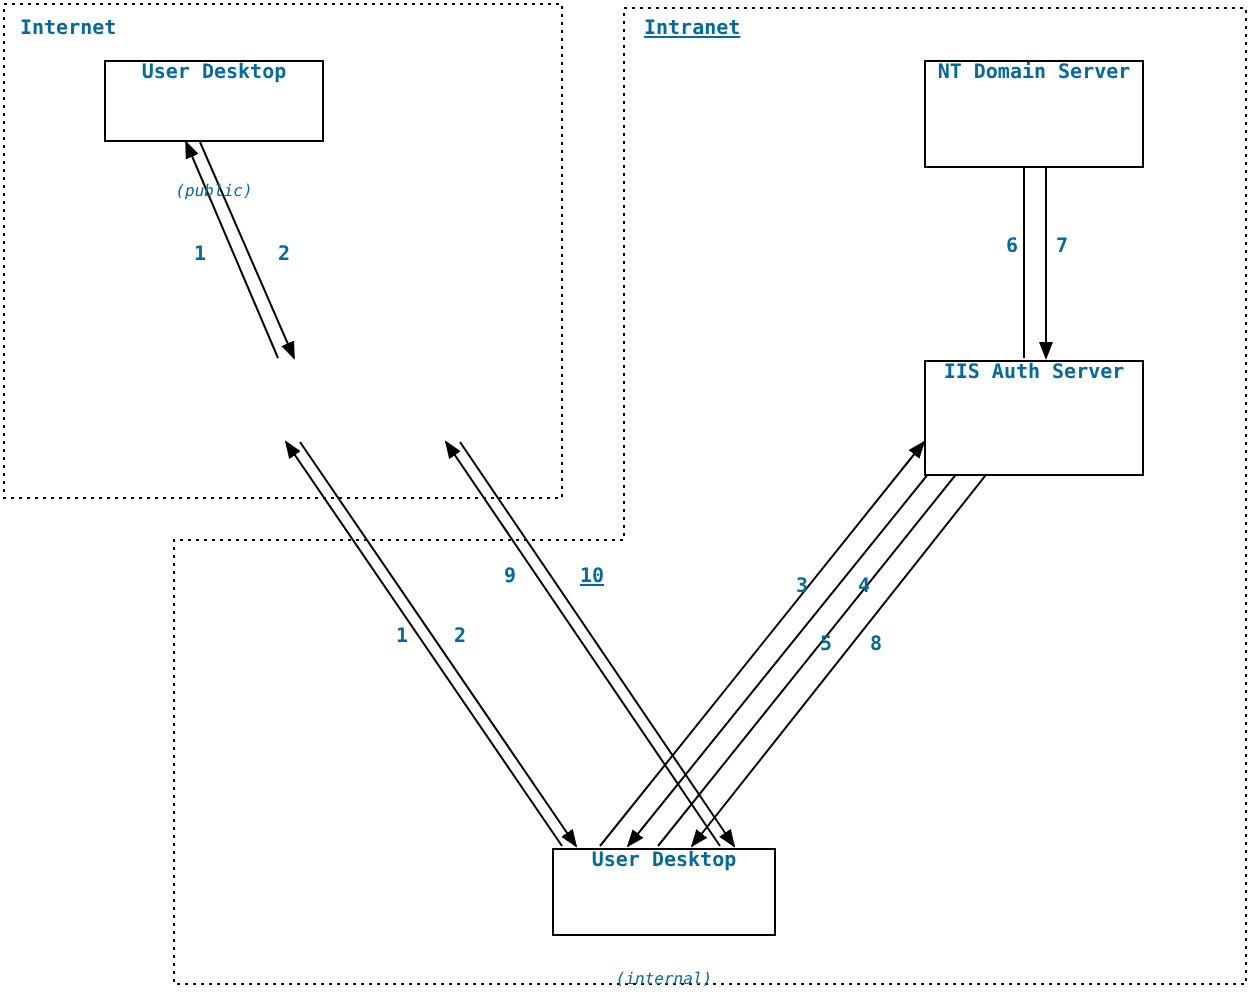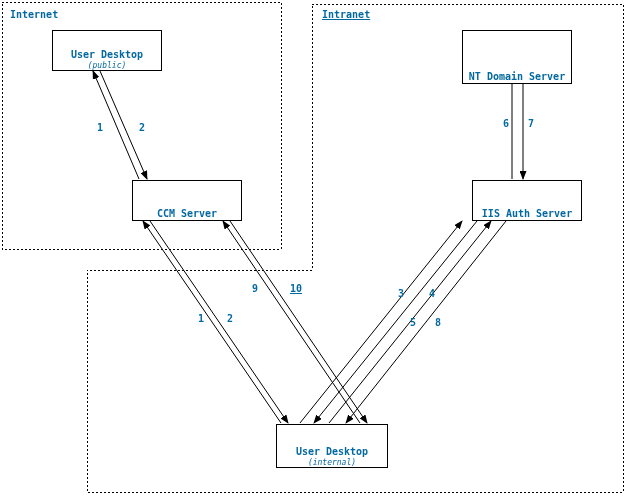--- a/index.html
+++ b/index.html
@@ -8,22 +8,23 @@
     font-family:"DejaVu Sans Mono","Liberation Mono",monospace;color:#0369a1;
     overflow:hidden;
   }
   .stage svg{position:absolute;left:0;top:0;}
   .region-label{
     position:absolute;font-weight:bold;font-size:10px;line-height:11px;
     letter-spacing:0px;white-space:nowrap;
   }
   .node{
     position:absolute;background:#fff;border:1px solid #000;box-sizing:border-box;
-    display:flex;flex-direction:column;align-items:center;justify-content:flex-end;
+    display:flex;flex-direction:column;align-items:center;justify-content:flex-start;
     text-align:center;
+    gap:48px;
   }
   .node-title{font-weight:bold;font-size:10px;line-height:12px;white-space:nowrap;}
   .node-subtitle{font-size:8px;line-height:9px;white-space:nowrap;font-style:italic;}
   .arrow-label{
     position:absolute;font-weight:bold;font-size:10px;line-height:10px;
     transform:translate(-50%,-50%);white-space:nowrap;
   }
 </style>
 </head>
 <body>
@@ -65,29 +66,26 @@
   </svg>
 
   <div class="region-label" style="left:10px;top:9px;">Internet</div>
   <div class="region-label" style="left:322px;top:9px;text-decoration:underline;">Intranet</div>
 
   <div class="node" style="left:52px;top:30px;width:110px;height:41px;">
     <div class="node-title">User Desktop</div>
     <div class="node-subtitle">(public)</div>
   </div>
 
-  <div class="node" style="left:132px;top:180px;width:110px;height:41px;">
-    <div class="node-title">CCM Server</div>
-  </div>
 
   <div class="node" style="left:462px;top:30px;width:110px;height:54px;">
     <div class="node-title">NT Domain Server</div>
   </div>
 
-  <div class="node" style="left:472px;top:180px;width:110px;height:41px;">
+  <div class="node" style="left:462px;top:180px;width:110px;height:58px;">
     <div class="node-title">IIS Auth Server</div>
   </div>
 
   <div class="node" style="left:276px;top:424px;width:112px;height:44px;">
     <div class="node-title">User Desktop</div>
     <div class="node-subtitle">(internal)</div>
   </div>
 
   <div class="arrow-label" style="left:100px;top:128px;">1</div>
   <div class="arrow-label" style="left:142px;top:128px;">2</div>

